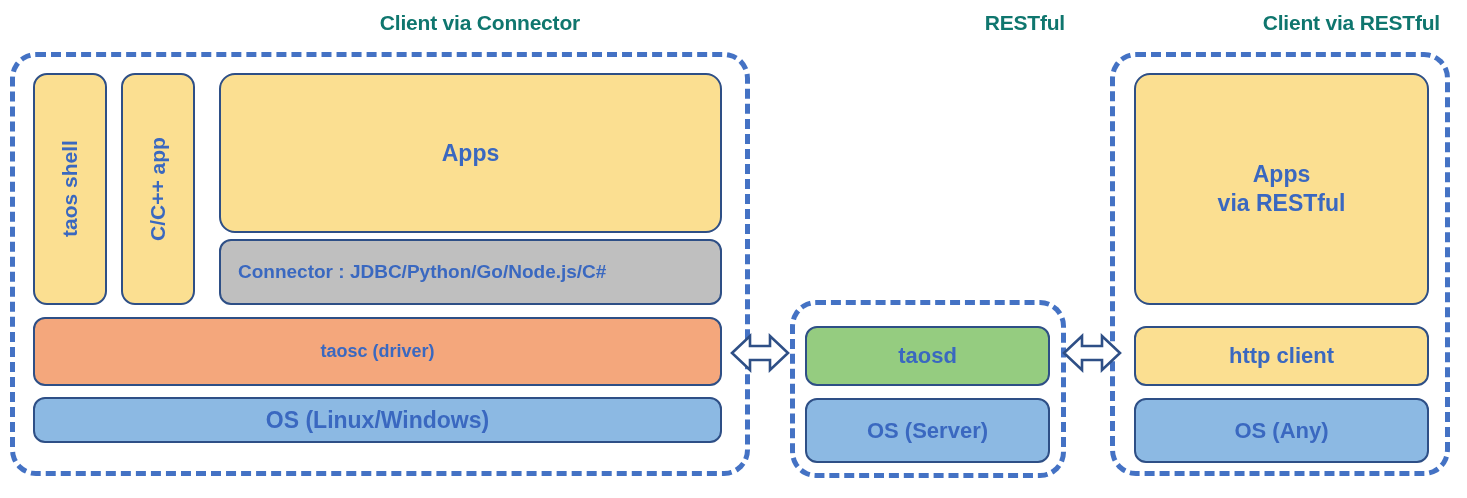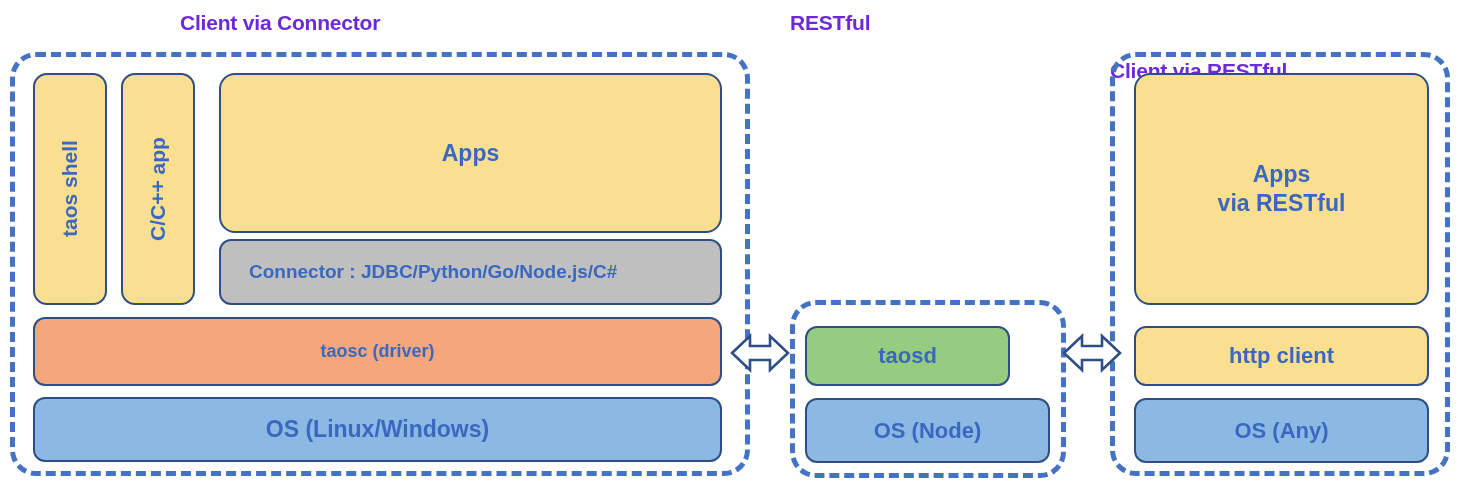--- a/index.html
+++ b/index.html
@@ -14,31 +14,31 @@
     position: relative;
     width: 1467px;
     height: 498px;
     background: #ffffff;
     overflow: hidden;
   }
 
   
   .section-title {
     position: absolute;
-    text-align: left;
-    color: #6d28d9;
+    text-align: right;
+    color: #0f766e;
     font-weight: bold;
     font-size: 21px;
     letter-spacing: -0.2px;
     white-space: nowrap;
     line-height: 1;
   }
   #title-connector { left: 180px; top: 12px; width: 400px; }
   #title-server    { left: 790px; top: 12px; width: 275px; }
-  #title-restful   { left: 1110px; top: 12px; width: 330px; margin-top: 48px; }
+  #title-restful   { left: 1110px; top: 12px; width: 330px; }
 
   
   .dashed-group {
     position: absolute;
     border: 5px dashed #4472C4;
     border-radius: 26px;
     box-sizing: border-box;
     background: transparent;
   }
   #group-connector { left: 10px;   top: 52px;  width: 740px; height: 424px; }
@@ -67,34 +67,34 @@
   .box.gray   { background: #BFBFBF; }
   .box.green  { background: #95CC80; }
 
   .box.vertical {
     writing-mode: vertical-rl;
     transform: rotate(180deg);
     border-radius: 14px;
   }
   .box.leftalign {
     justify-content: flex-start;
-    padding-left: 28px;
+    padding-left: 17px;
     text-align: left;
   }
 
   
   #box-taos-shell   { left: 33px;  top: 73px;  width: 74px;  height: 232px; }
   #box-cpp-app      { left: 121px; top: 73px;  width: 74px;  height: 232px; }
   #box-apps         { left: 219px; top: 73px;  width: 503px; height: 160px; font-size: 23px; border-radius: 16px; }
   #box-connector    { left: 219px; top: 239px; width: 503px; height: 66px;  font-size: 19px; }
   #box-taosc        { left: 33px;  top: 317px; width: 689px; height: 69px;  font-size: 18px; }
-  #box-os-linwin    { left: 33px;  top: 397px; width: 689px; height: 65px;  font-size: 23px; }
+  #box-os-linwin    { left: 33px;  top: 397px; width: 689px; height: 46px;  font-size: 23px; }
 
   
-  #box-taosd        { left: 805px; top: 326px; width: 205px; height: 60px;  font-size: 22px; }
+  #box-taosd        { left: 805px; top: 326px; width: 245px; height: 60px;  font-size: 22px; }
   #box-os-linux     { left: 805px; top: 398px; width: 245px; height: 65px;  font-size: 22px; }
 
   
   #box-apps-restful { left: 1134px; top: 73px;  width: 295px; height: 232px; font-size: 23px; border-radius: 16px; }
   #box-http-client  { left: 1134px; top: 326px; width: 295px; height: 60px;  font-size: 22px; }
   #box-os-any       { left: 1134px; top: 398px; width: 295px; height: 65px;  font-size: 22px; }
 
   
   .arrow {
     position: absolute;
@@ -137,21 +137,21 @@
   </div>
 
   <div class="arrow" id="arrow-right">
     <svg viewBox="0 0 60 50" xmlns="http://www.w3.org/2000/svg">
       <polygon points="2,25 20,8 20,18 40,18 40,8 58,25 40,42 40,32 20,32 20,42" fill="#ffffff" stroke="#2E4F86" stroke-width="2.6" stroke-linejoin="miter"></polygon>
     </svg>
   </div>
 
   <div class="box green" id="box-taosd">taosd</div>
 
-  <div class="box blue" id="box-os-linux">OS (Node)</div>
+  <div class="box blue" id="box-os-linux">OS (Server)</div>
 
   <div class="box yellow" id="box-apps-restful">Apps
 via RESTful</div>
 
   <div class="box blue" id="box-os-any">OS (Any)</div>
 
   <div class="box yellow" id="box-http-client">http client</div>
 
 </div>
 

